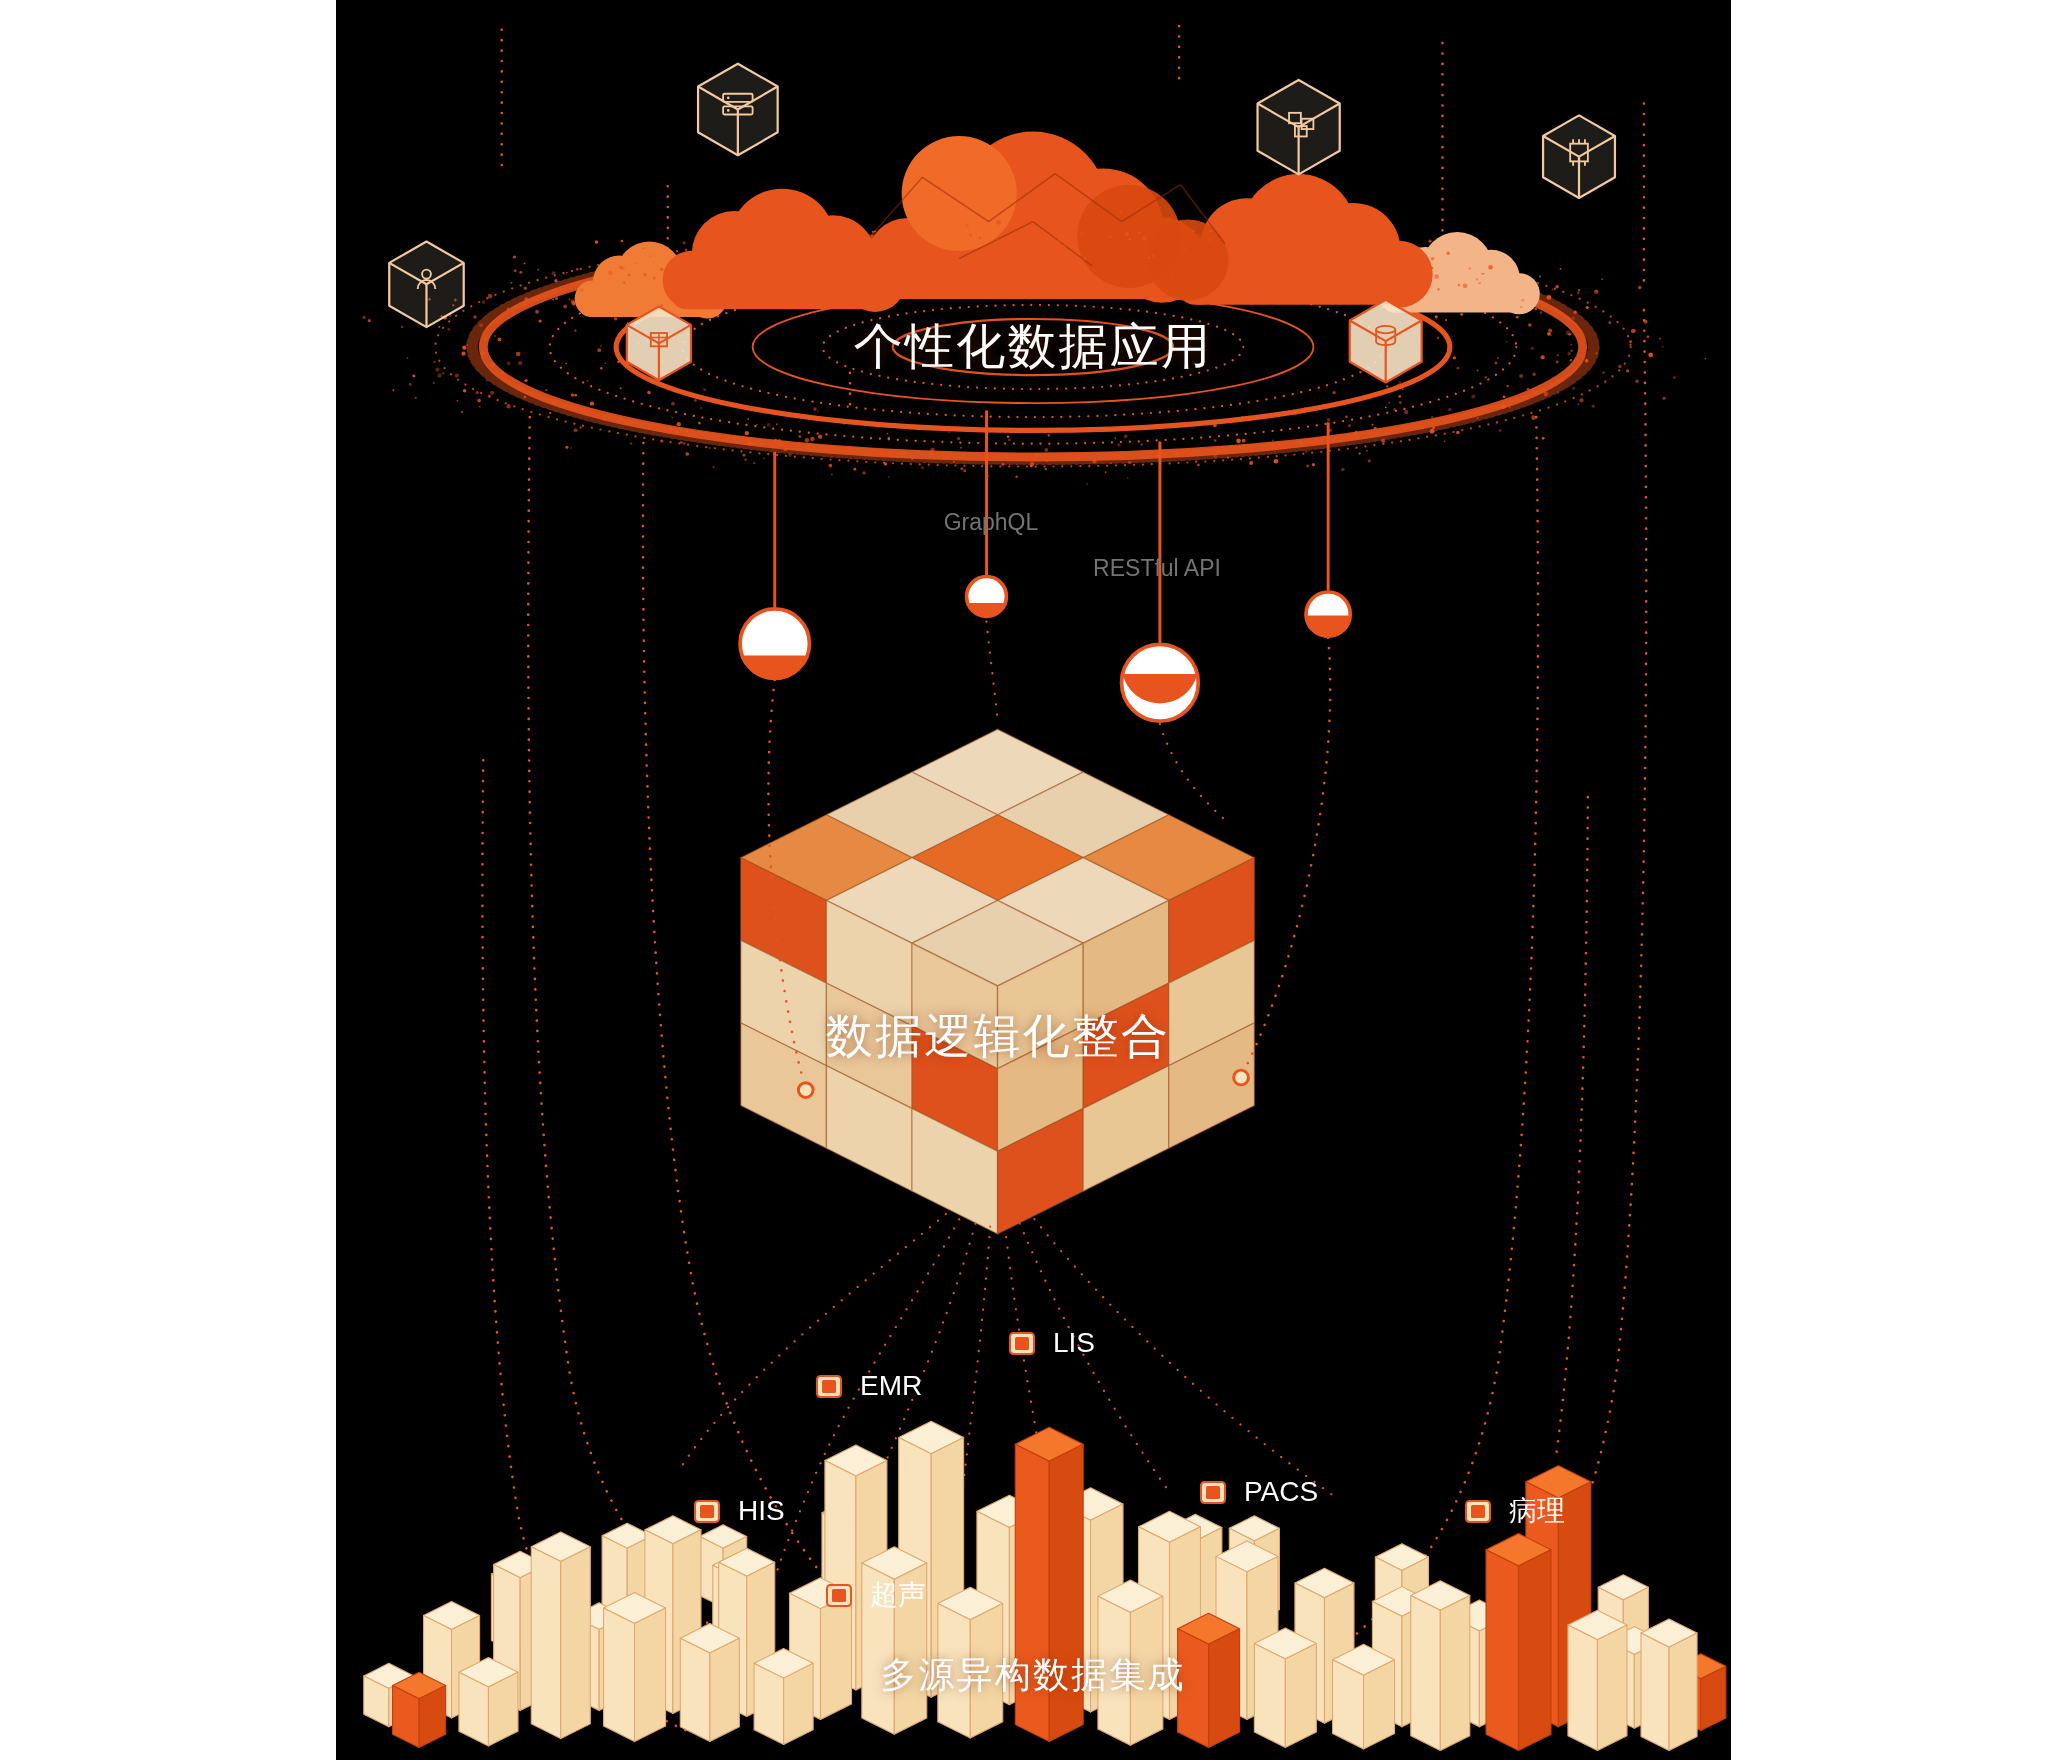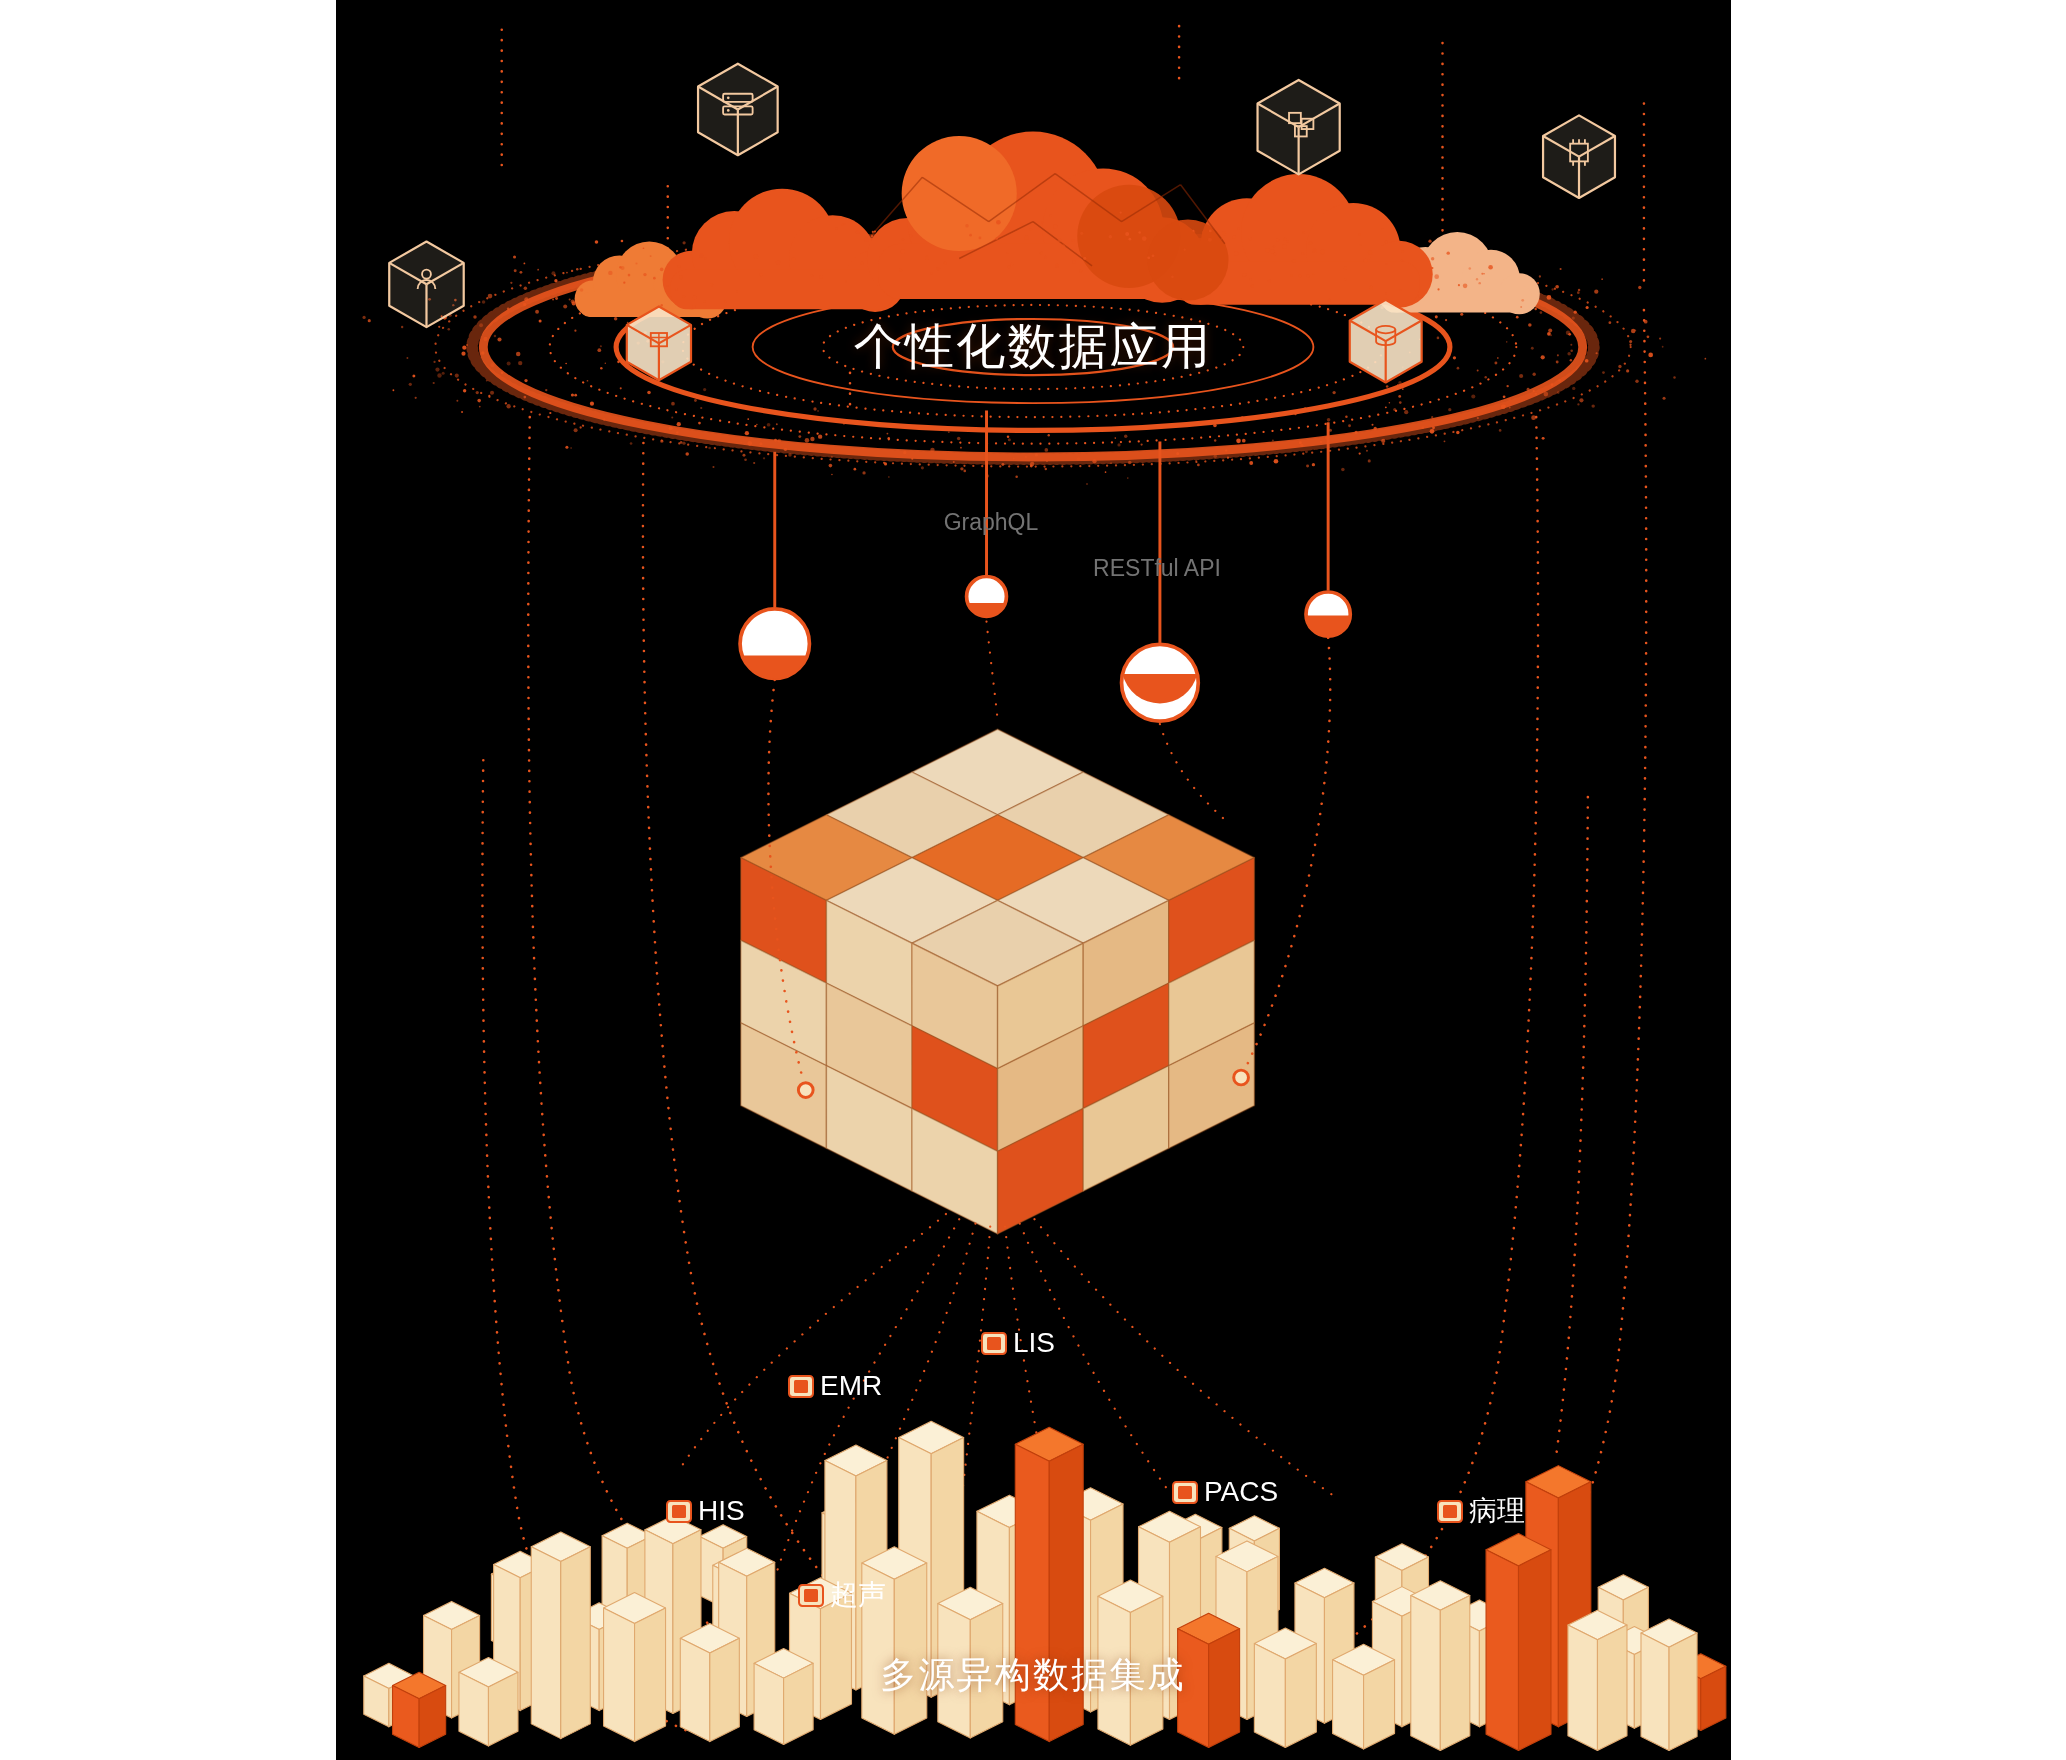--- a/index.html
+++ b/index.html
@@ -17,22 +17,22 @@
     text-shadow:0 0 10.3px rgba(120,40,0,.55);
   }
   .title.top{font-size:49px;}
   .title.mid{font-size:47px;}
   .title.bottom{font-size:36px;}
   .api-label{
     position:absolute;transform:translateX(-50%);
     color:#737373;font-size:23px;white-space:nowrap;
   }
   .src{
-    position:absolute;display:flex;align-items:center;gap:6px;
-    color:#fff;font-size:28px;white-space:nowrap;
+    position:absolute;display:flex;align-items:center;gap:18px;
+    color:#fff;font-size:28px;white-space:nowrap;margin-left:28px;
   }
   .bullet{
     width:22px;height:19px;border:2.2px solid #e8541d;border-radius:4.4px;
     background:#f8e3bd;position:relative;flex:0 0 auto;
   }
   .bullet::after{
     content:"";position:absolute;left:3.7px;top:3px;right:3.7px;bottom:3px;
     background:#e8541d;border-radius:1.5px;
   }
 </style>
@@ -848,20 +848,21 @@
       <polygon points="2262,2232 2300,2213 2300,2353 2262,2372" fill="#f3d6a4" stroke="#e0a96f" stroke-width="1.5" stroke-linejoin="round"></polygon>
     </g>
   </svg>
 
 <div class="overlay">
   <div class="title top" style="left:1033px;top:314px">个性化数据应用</div>
 
   <div class="api-label" style="left:991px;top:509px">GraphQL</div>
   <div class="api-label" style="left:1157px;top:555px">RESTful API</div>
 
+  <div class="title mid" style="left:998px;top:1005px">数据逻辑化整合</div>
 
   <div class="src" style="left:788px;top:1370px">
     <span class="bullet"></span>
     <span>EMR</span>
   </div>
   <div class="src" style="left:981px;top:1327px">
     <span class="bullet"></span>
     <span>LIS</span>
   </div>
   <div class="src" style="left:666px;top:1495px">

